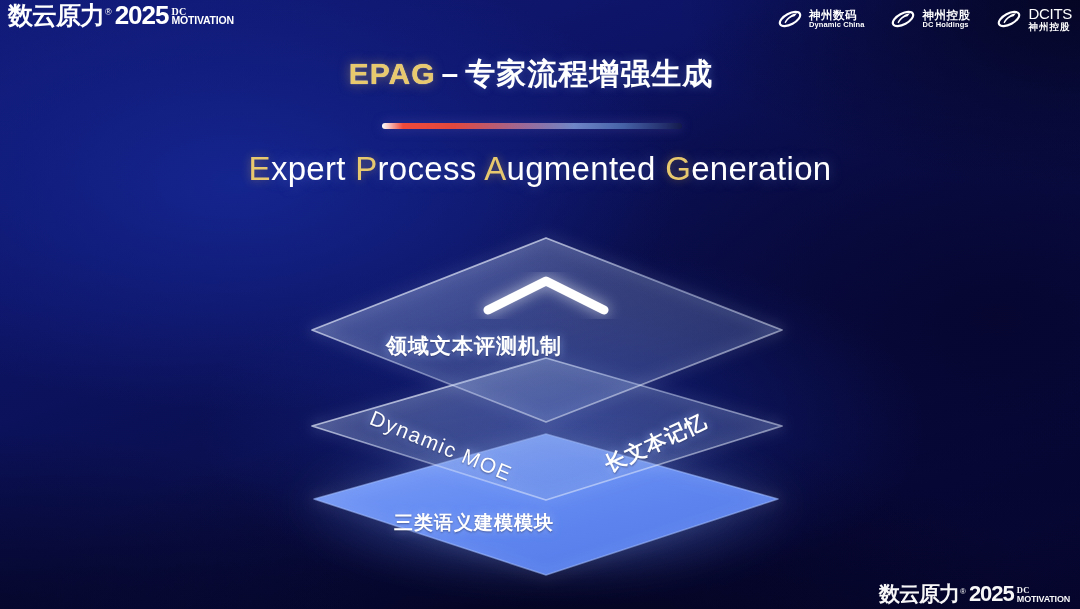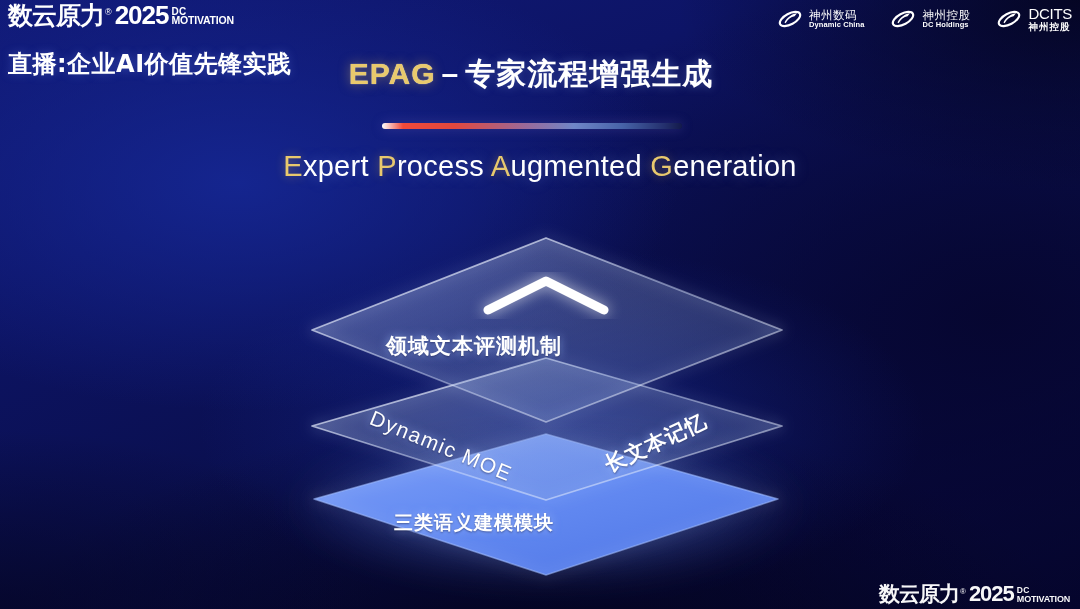--- a/index.html
+++ b/index.html
@@ -36,38 +36,38 @@
   }
   .brand-reg{font-size:9px;line-height:1;position:relative;top:-11px;left:-1px;}
   .brand-year{
     font-size:26px;font-weight:700;line-height:1;letter-spacing:-1px;
     font-family:"Liberation Sans",sans-serif;
   }
   .brand-dc{
     display:flex;flex-direction:column;line-height:.92;margin-left:1px;
     position:relative;top:-2px;
   }
-  .brand-dc .d1{font-size:10px;font-weight:700;letter-spacing:.2px;}
+  .brand-dc .d1{font-size:10px;font-weight:700;letter-spacing:.2px;font-family:Liberation Serif, serif;}
   .brand-dc .d2{font-size:10.5px;font-weight:700;letter-spacing:-.2px;}
 
   .live-line{
     position:absolute;left:8px;top:48px;
     color:#fff;font-size:24px;font-weight:700;letter-spacing:.5px;
     font-family:"DejaVu Sans",sans-serif;white-space:nowrap;
     text-shadow:0 0 10px rgba(120,150,255,.35);
   }
 
   .logos{
     position:absolute;right:8px;top:6px;
     display:flex;align-items:center;gap:26px;
   }
   .logo{display:flex;align-items:center;gap:6px;color:#fff;}
   .logo .swirl{width:26px;height:22px;flex:0 0 auto;}
   .logo .txt{display:flex;flex-direction:column;line-height:1.05;}
-  .logo .cn{font-size:11.5px;font-weight:400;letter-spacing:.5px;font-family:"DejaVu Sans",sans-serif;}
+  .logo .cn{font-size:11.5px;font-weight:700;letter-spacing:.5px;font-family:"DejaVu Sans",sans-serif;}
   .logo .en{font-size:7.5px;font-weight:700;letter-spacing:.1px;}
   .logo .big{font-size:15px;font-weight:400;letter-spacing:-.3px;}
   .logo .sub{font-size:9.5px;font-weight:700;letter-spacing:1px;font-family:"DejaVu Sans",sans-serif;}
 
   
   .main-title{
     position:absolute;left:0;right:0;top:54px;
     text-align:center;white-space:nowrap;
     font-size:30px;font-weight:700;letter-spacing:1px;
     transform:translateX(-9px);
@@ -88,21 +88,21 @@
     width:300px;height:6px;margin-left:-158px;
     border-radius:3px;
     background:linear-gradient(90deg,#ffffff 0%,#f04a3a 7%,#e2483d 24%,#9a6a9a 48%,#6f86c8 64%,#4763a8 80%,#24306e 94%,#131a4a 100%);
     filter:blur(.3px);
     box-shadow:0 0 12px rgba(120,110,200,.35);
   }
 
   .sub-title{
     position:absolute;left:0;right:0;top:150px;
     text-align:center;white-space:nowrap;
-    font-size:29px;font-weight:400;letter-spacing:.3px;
+    font-size:33px;font-weight:400;letter-spacing:.3px;
     color:#ffffff;
     font-family:"Liberation Sans",sans-serif;
     text-shadow:0 0 14px rgba(140,170,255,.35);
   }
   .sub-title .cap{color:#e9c96d;text-shadow:0 0 10px rgba(230,190,90,.45);}
 
   
   .stack{position:absolute;left:0;top:0;width:956px;height:609px;}
   .stack svg{position:absolute;left:0;top:0;}
 
@@ -160,21 +160,20 @@
   <div class="brand-mark">
     <span class="brand-cn">数云原力</span>
     <span class="brand-reg">®</span>
     <span class="brand-year">2025</span>
     <span class="brand-dc">
       <span class="d1">DC</span>
       <span class="d2">MOTIVATION</span>
     </span>
   </div>
 
-  <div class="live-line">直播:企业AI价值先锋实践</div>
 
   <div class="logos">
 
     <div class="logo">
       <span class="swirl">
         <svg viewBox="0 0 26 22" width="26" height="22" aria-hidden="true">
           <g fill="none" stroke="#ffffff" stroke-width="2.1" stroke-linecap="round">
             <ellipse cx="13" cy="11" rx="11.2" ry="5.4" transform="rotate(-28 13 11)"></ellipse>
           </g>
           <path d="M7.5 14.5 C10 9 16 5.5 20 5.2 L17.6 8.2 C14 8.8 10.4 11.4 8.6 15.2 Z" fill="#ffffff"></path>

